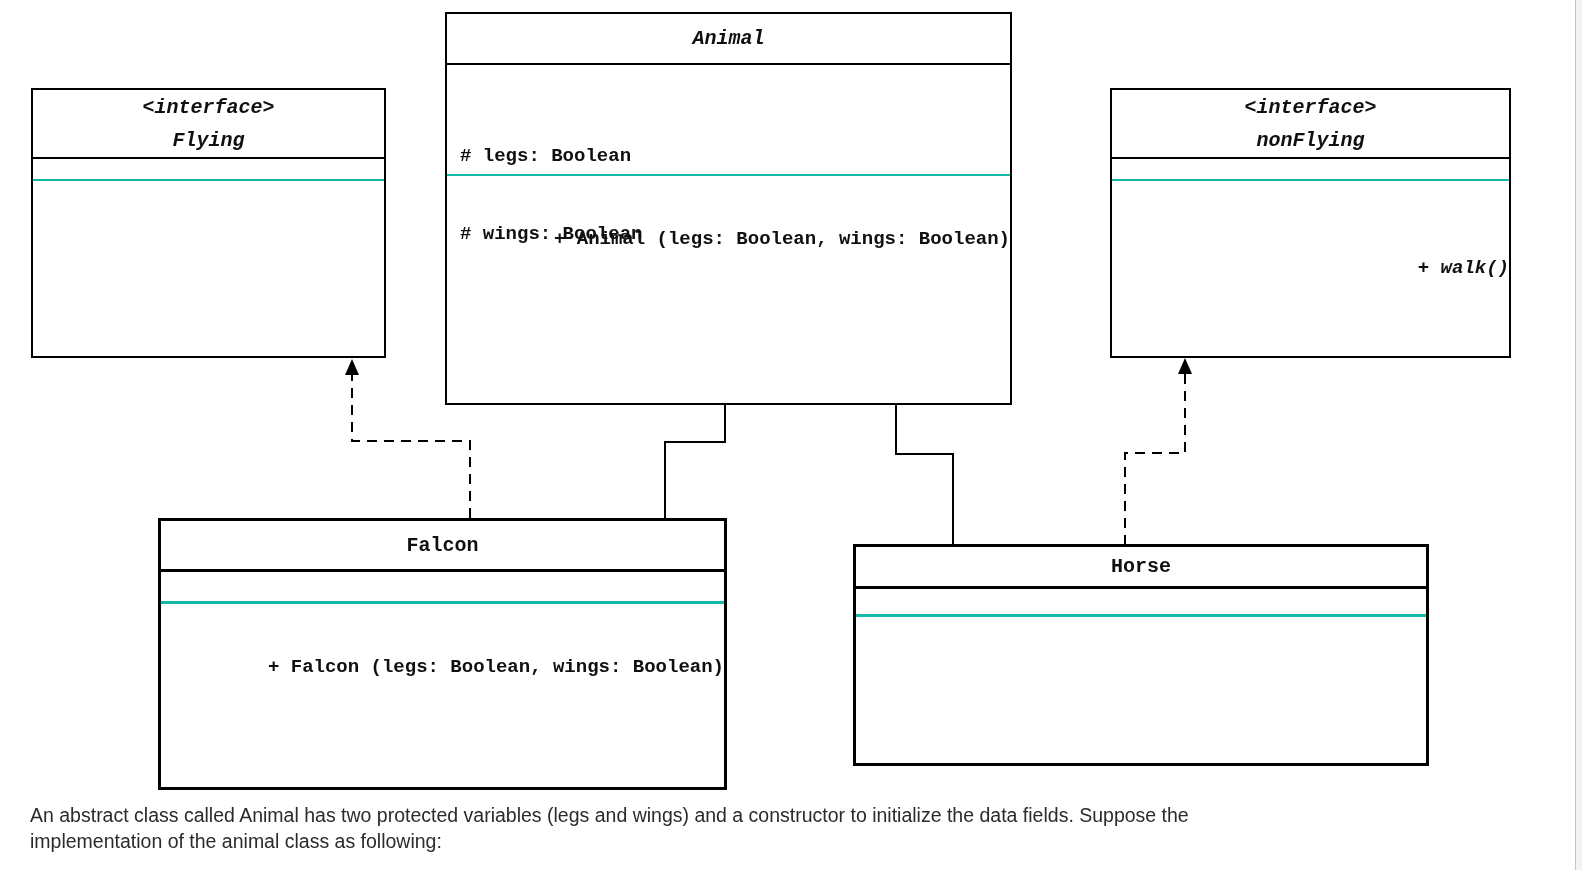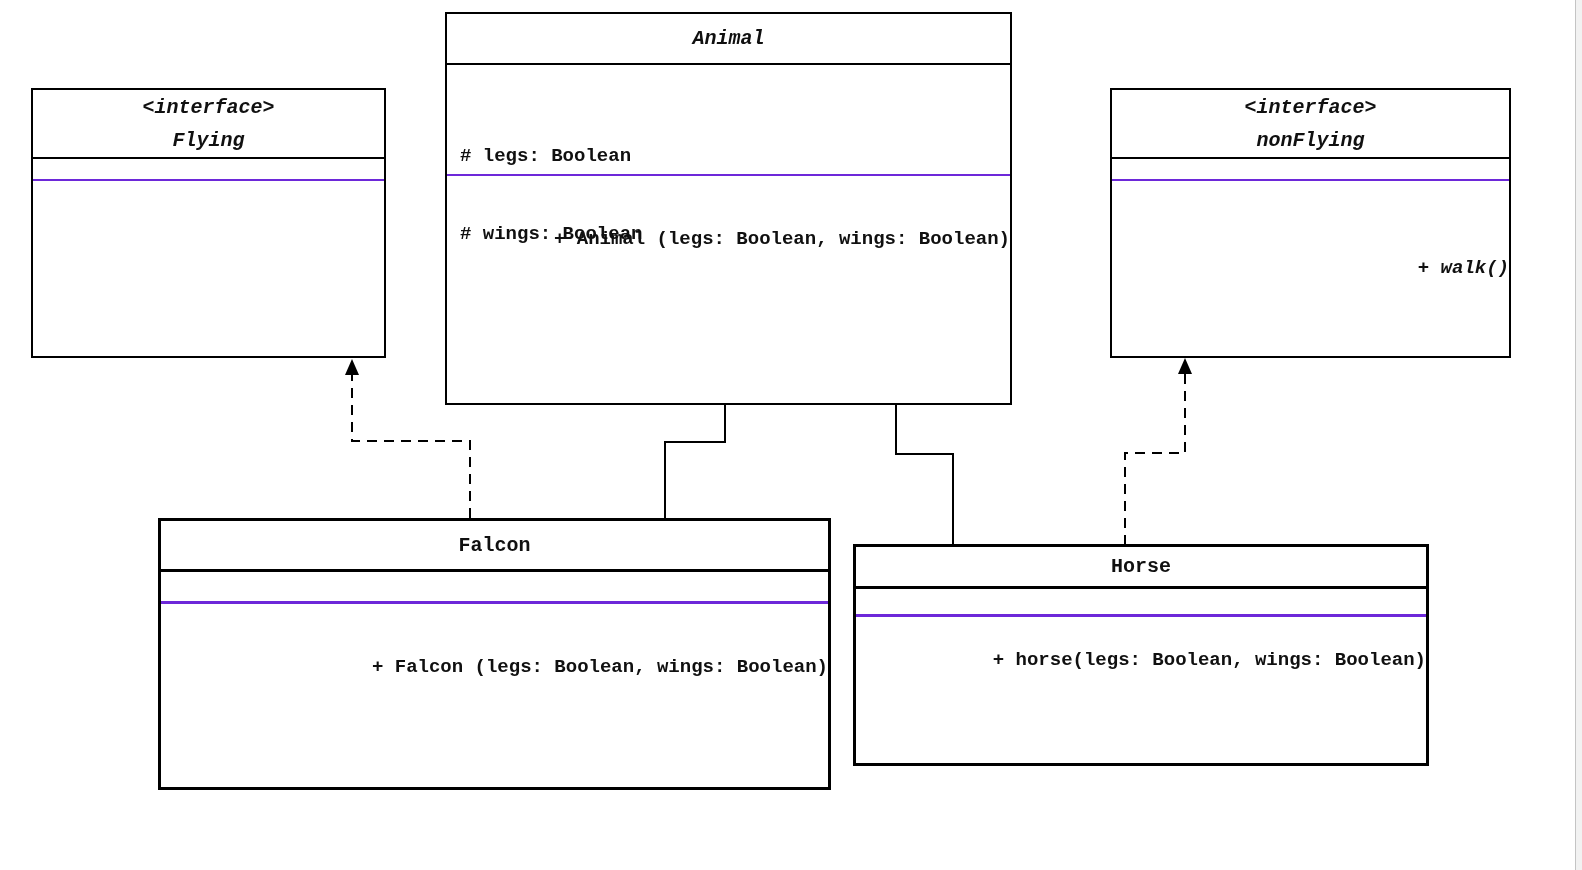--- a/index.html
+++ b/index.html
@@ -25,21 +25,21 @@
     align-items: center;
     justify-content: center;
     font-size: 20px;
     line-height: 33px;
     border-bottom: 2px solid #000000;
   }
   .thick .uml-title { border-bottom-width: 3px; }
   .uml-title .italic { font-style: italic; }
 
   .uml-attrs {
-    border-bottom: 2px solid #6d28d9;
+    border-bottom: 2px solid #14b8a6;
     font-size: 19px;
     line-height: 26px;
     white-space: pre;
   }
   .thick .uml-attrs { border-bottom-width: 3px; }
 
   .uml-methods {
     font-size: 19px;
     line-height: 26px;
     white-space: pre;
@@ -123,32 +123,35 @@
 
   <div class="uml-box" style="left:1110px; top:88px; width:401px; height:270px;">
     <div class="uml-title" style="height:69px;">
       <div class="italic">&lt;interface&gt;</div>
       <div class="italic">nonFlying</div>
     </div>
     <div class="uml-attrs" style="height:22px;"></div>
     <div class="uml-methods italic" style="padding:74px 0 0 12px;">+ walk()</div>
   </div>
 
-  <div class="uml-box thick" style="left:158px; top:518px; width:673px; height:272px;">
+  <div class="uml-box thick" style="left:158px; top:518px; width:569px; height:272px;">
     <div class="uml-title" style="height:51px;">
       <div>Falcon</div>
     </div>
     <div class="uml-attrs" style="height:32px;"></div>
     <div class="uml-methods" style="padding:50px 0 0 17px;">+ Falcon (legs: Boolean, wings: Boolean)</div>
   </div>
 
   <div class="uml-box thick" style="left:853px; top:544px; width:576px; height:222px;">
     <div class="uml-title" style="height:42px;">
       <div>Horse</div>
     </div>
     <div class="uml-attrs" style="height:28px;"></div>
-    <div class="uml-methods" style="padding:30px 0 0 13px;">+ horse(legs: Boolean, wings: Boolean)</div>
   </div>
 
+  <div class="caption">
+    <div>An abstract class called Animal has two protected variables (legs and wings) and a constructor to initialize the data fields. Suppose the</div>
+    <div>implementation of the animal class as following:</div>
+  </div>
 
   <div class="scrollbar-strip"></div>
 
 </div>
 
 </body></html>

